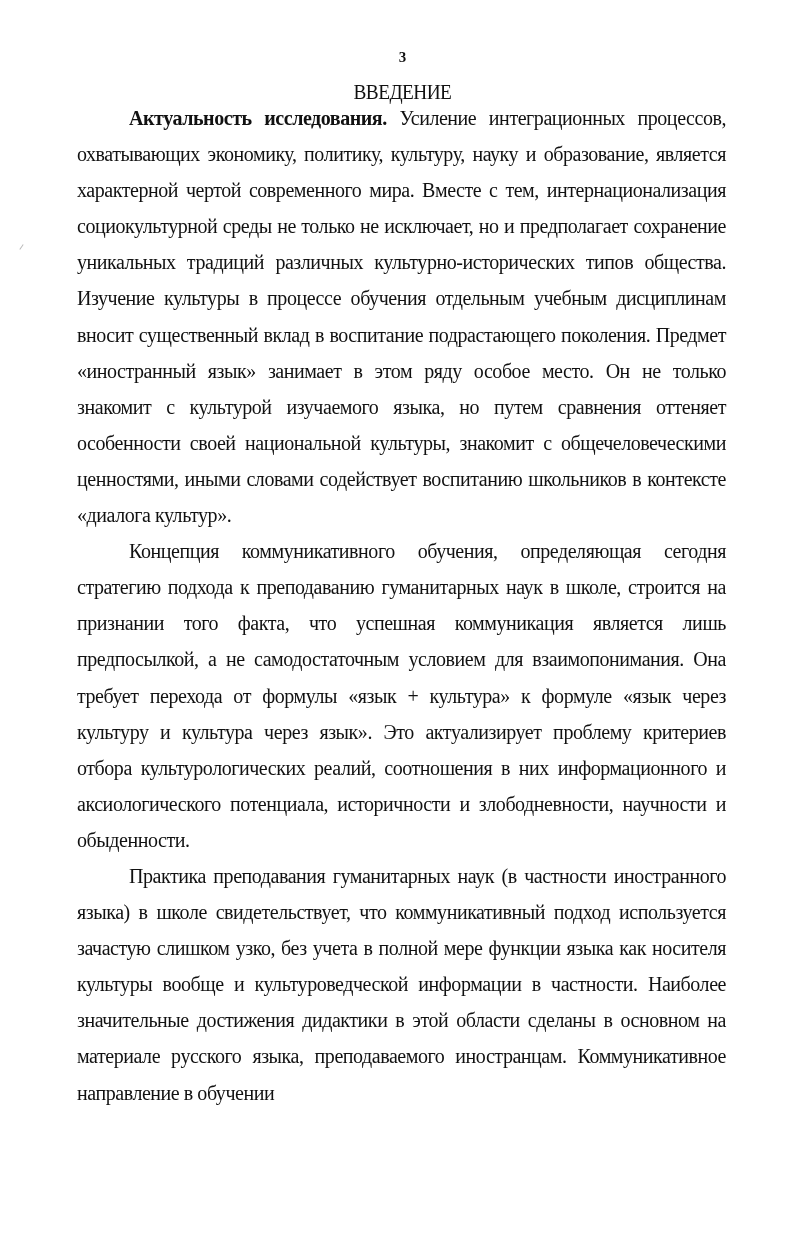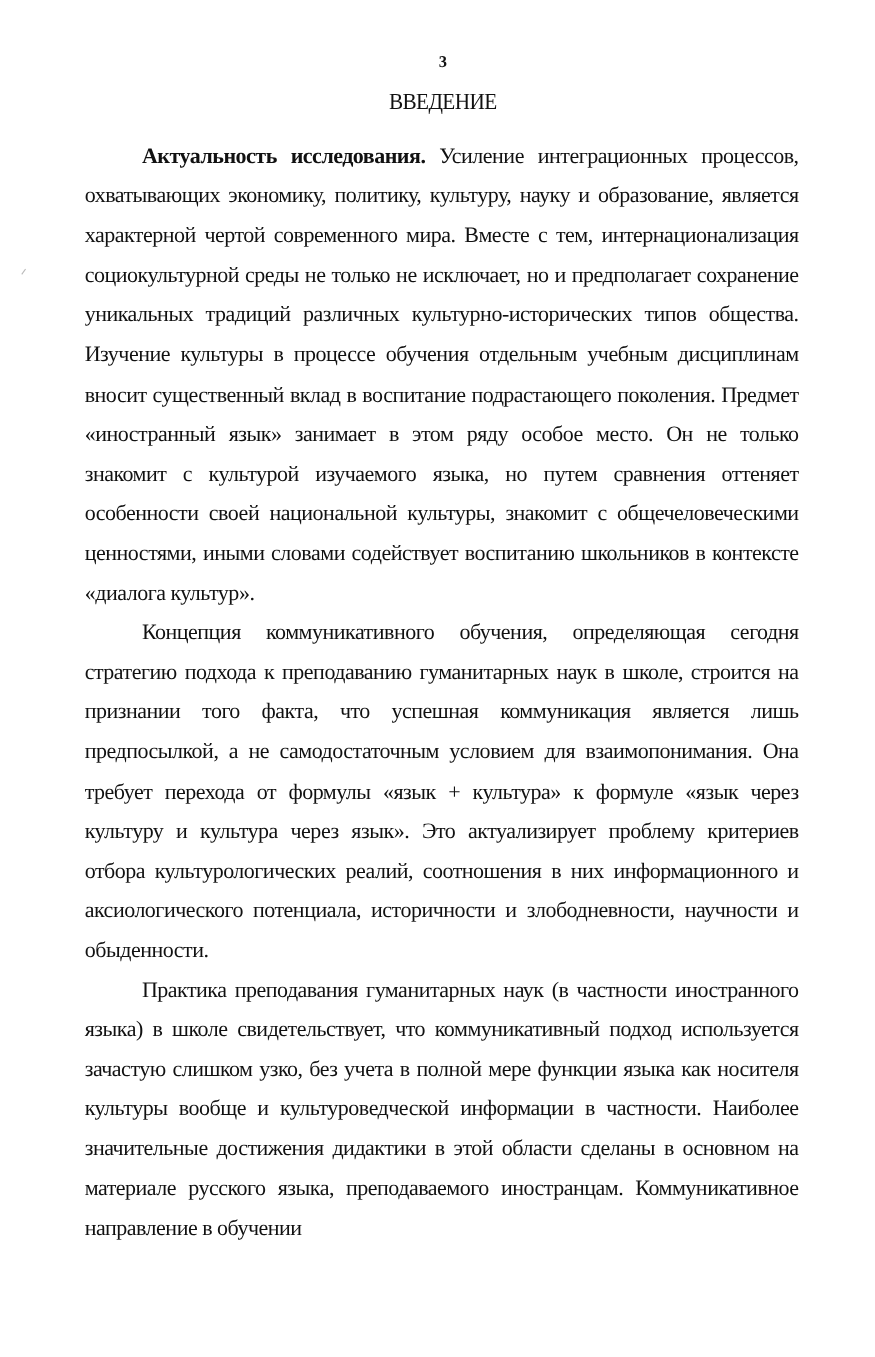--- a/index.html
+++ b/index.html
@@ -39,21 +39,21 @@
       width: 805px;
       text-align: center;
       font-size: 21px;
       line-height: 28px;
       letter-spacing: -0.6px;
       transform: scaleX(0.92);
       transform-origin: 402px 0;
     }
     .body-text {
       position: absolute;
-      top: 124px;
+      top: 100px;
       left: 77px;
       width: 649px;
       font-size: 20px;
       line-height: 36.1px;
       text-align: justify;
     }
     .para {
       margin: 0;
       text-indent: 52px;
       text-align: justify;

